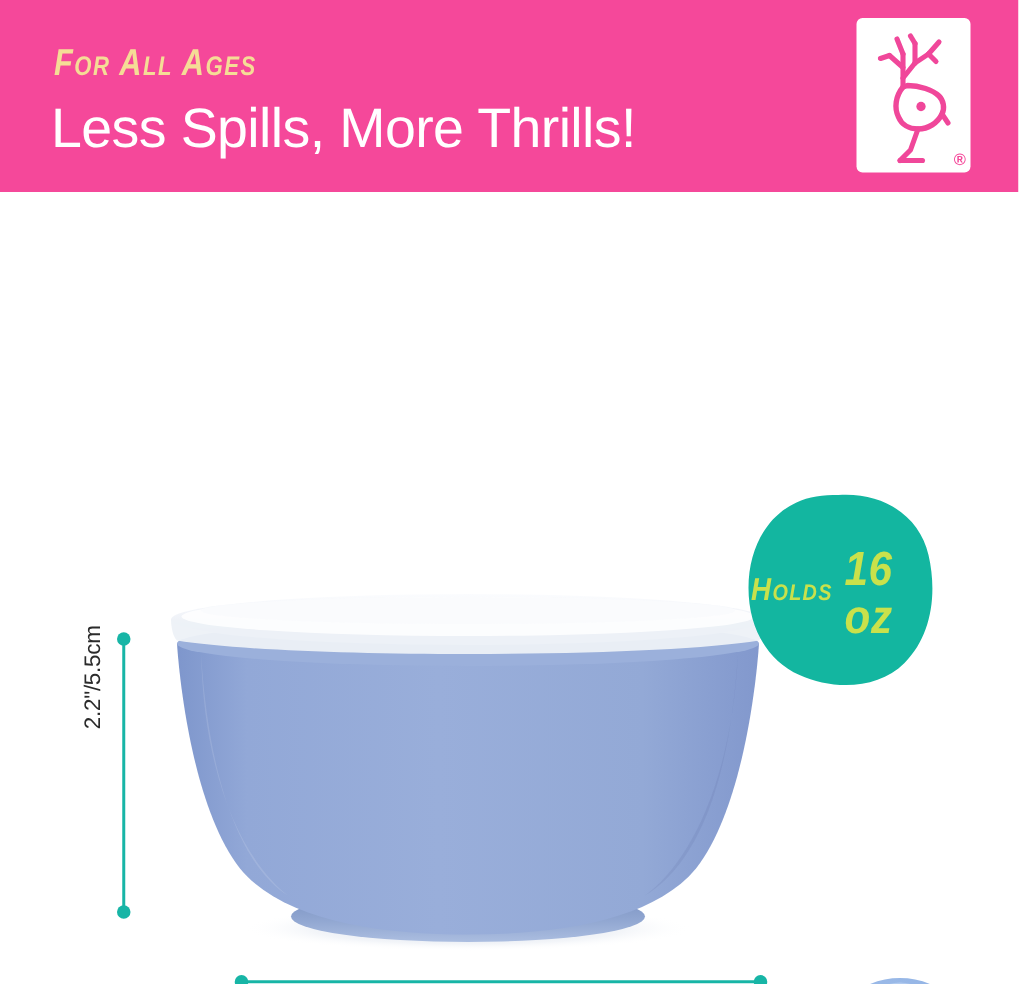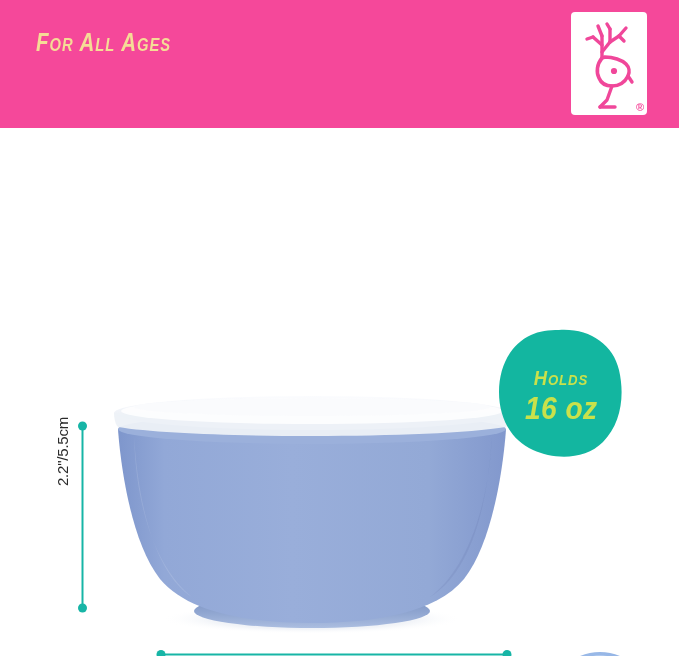--- a/index.html
+++ b/index.html
@@ -69,21 +69,21 @@
   .bowl-logo svg{display:block;width:100%;height:100%;}
 
   
   .badge{
     position:absolute;left:497px;top:200px;width:128px;height:130px;
   }
   .badge .blob{position:absolute;inset:0;}
   .badge .blob svg{display:block;width:100%;height:100%;}
   .badge-text{
     position:absolute;inset:0;
-    display:flex;flex-direction:column;
+    display:flex;flex-direction:row;
     align-items:center;justify-content:center;
     color:#C9E14B;
     line-height:1;
     padding-top:4px;
     box-sizing:border-box;
   }
   .badge-holds{
     font-size:21px;font-weight:700;font-style:italic;
     font-variant:small-caps;letter-spacing:1px;
     transform:scaleX(0.88);
@@ -117,20 +117,21 @@
 </style>
 </head>
 <body>
 
 <div id="page">
 
   <div class="banner">
 
     <div class="eyebrow">For All Ages</div>
 
+    <div class="headline">Less Spills, More Thrills!</div>
 
     <div class="logo-box">
       <svg viewBox="0 0 76 103" xmlns="http://www.w3.org/2000/svg" aria-hidden="true">
         <g fill="none" stroke="#F0479A" stroke-width="3.4" stroke-linecap="round" stroke-linejoin="round">
 
           <path d="M31 46 L31 24"></path>
           <path d="M31 33 L22 25"></path>
           <path d="M22 25 L16 27"></path>
           <path d="M31 24 L27 14"></path>
           <path d="M31 40 L39 30"></path>

